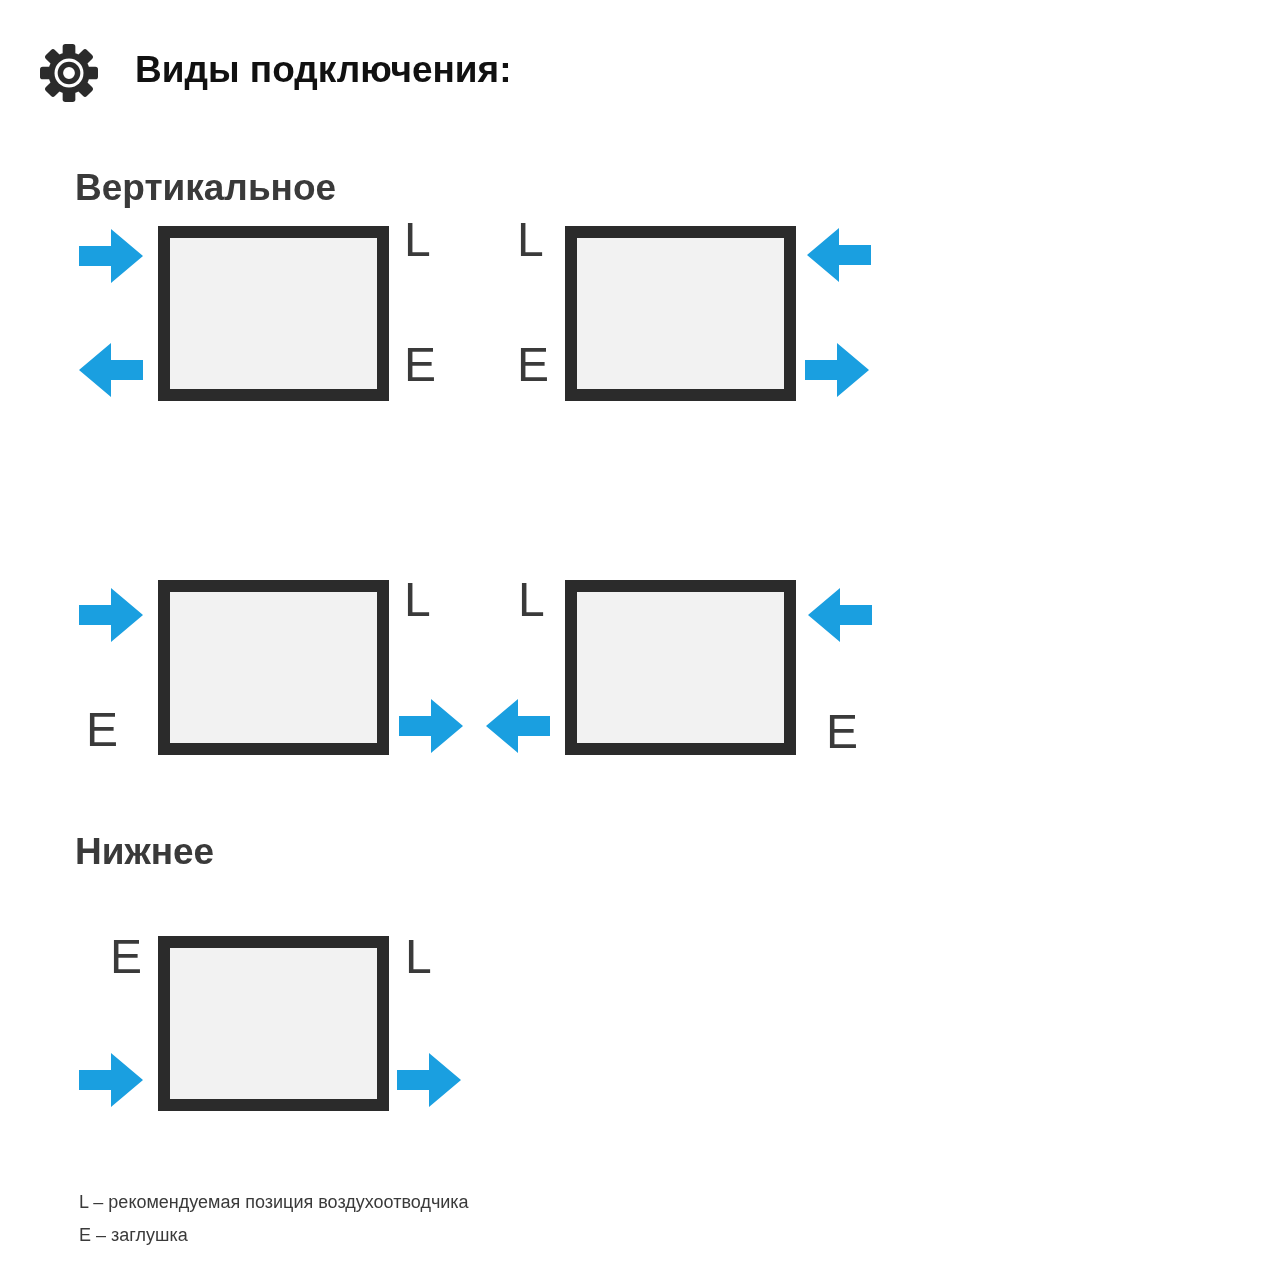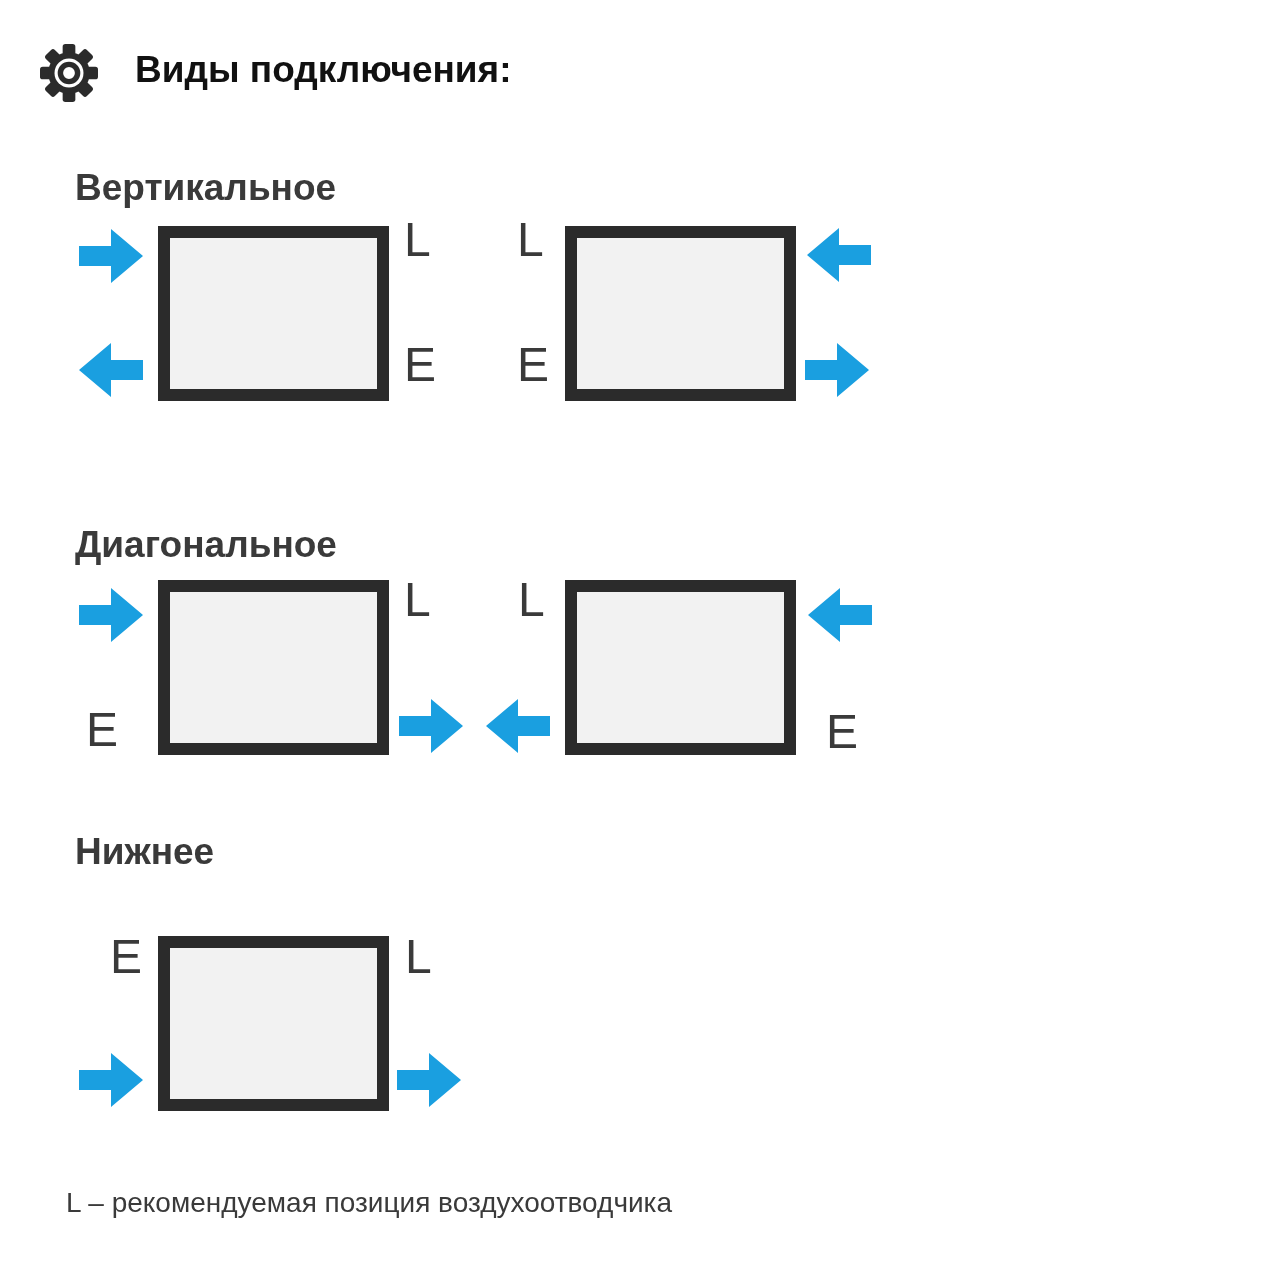--- a/index.html
+++ b/index.html
@@ -53,23 +53,23 @@
   .arrow {
     position: absolute;
     width: 64px;
     height: 54px;
   }
   .arrow svg { display: block; width: 100%; height: 100%; }
   .arrow path { fill: var(--arrow, #1A9FE0); }
   .arrow.left svg { transform: scaleX(-1); }
   .legend {
     position: absolute;
-    left: 66px;
+    left: 79px;
     top: 1186px;
-    font-size: 28px;
+    font-size: 18px;
     color: var(--text, #3A3A3A);
     line-height: 33px;
   }
   .legend div { margin: 0; }
   .gear .dark { fill: var(--border, #2B2B2B); }
 </style>
 </head>
 <body>
 
 <div class="canvas">
@@ -114,21 +114,20 @@
       <svg viewBox="0 0 64 54">
         <path d="M0 17 H32 V0 L64 27 L32 54 V37 H0 Z"></path>
       </svg>
     </div>
   <div class="arrow" style="left:805px; top:343px;">
       <svg viewBox="0 0 64 54">
         <path d="M0 17 H32 V0 L64 27 L32 54 V37 H0 Z"></path>
       </svg>
     </div>
 
-  <div class="sec-label" style="left:75px; top:525px;">Диагональное</div>
 
   <div class="arrow" style="left:79px; top:588px;">
       <svg viewBox="0 0 64 54">
         <path d="M0 17 H32 V0 L64 27 L32 54 V37 H0 Z"></path>
       </svg>
     </div>
   <div class="rad" style="left:158px; top:580px;"></div>
   <div class="lbl" style="left:86px; top:706px;">E</div>
   <div class="lbl" style="left:404px; top:576px;">L</div>
   <div class="arrow" style="left:399px; top:699px;">
@@ -162,15 +161,16 @@
       </svg>
     </div>
   <div class="arrow" style="left:397px; top:1053px;">
       <svg viewBox="0 0 64 54">
         <path d="M0 17 H32 V0 L64 27 L32 54 V37 H0 Z"></path>
       </svg>
     </div>
 
   <div class="legend">
     <div>L – рекомендуемая позиция воздухоотводчика</div>
+    <div>E – заглушка</div>
   </div>
 
 </div>
 
 </body></html>

